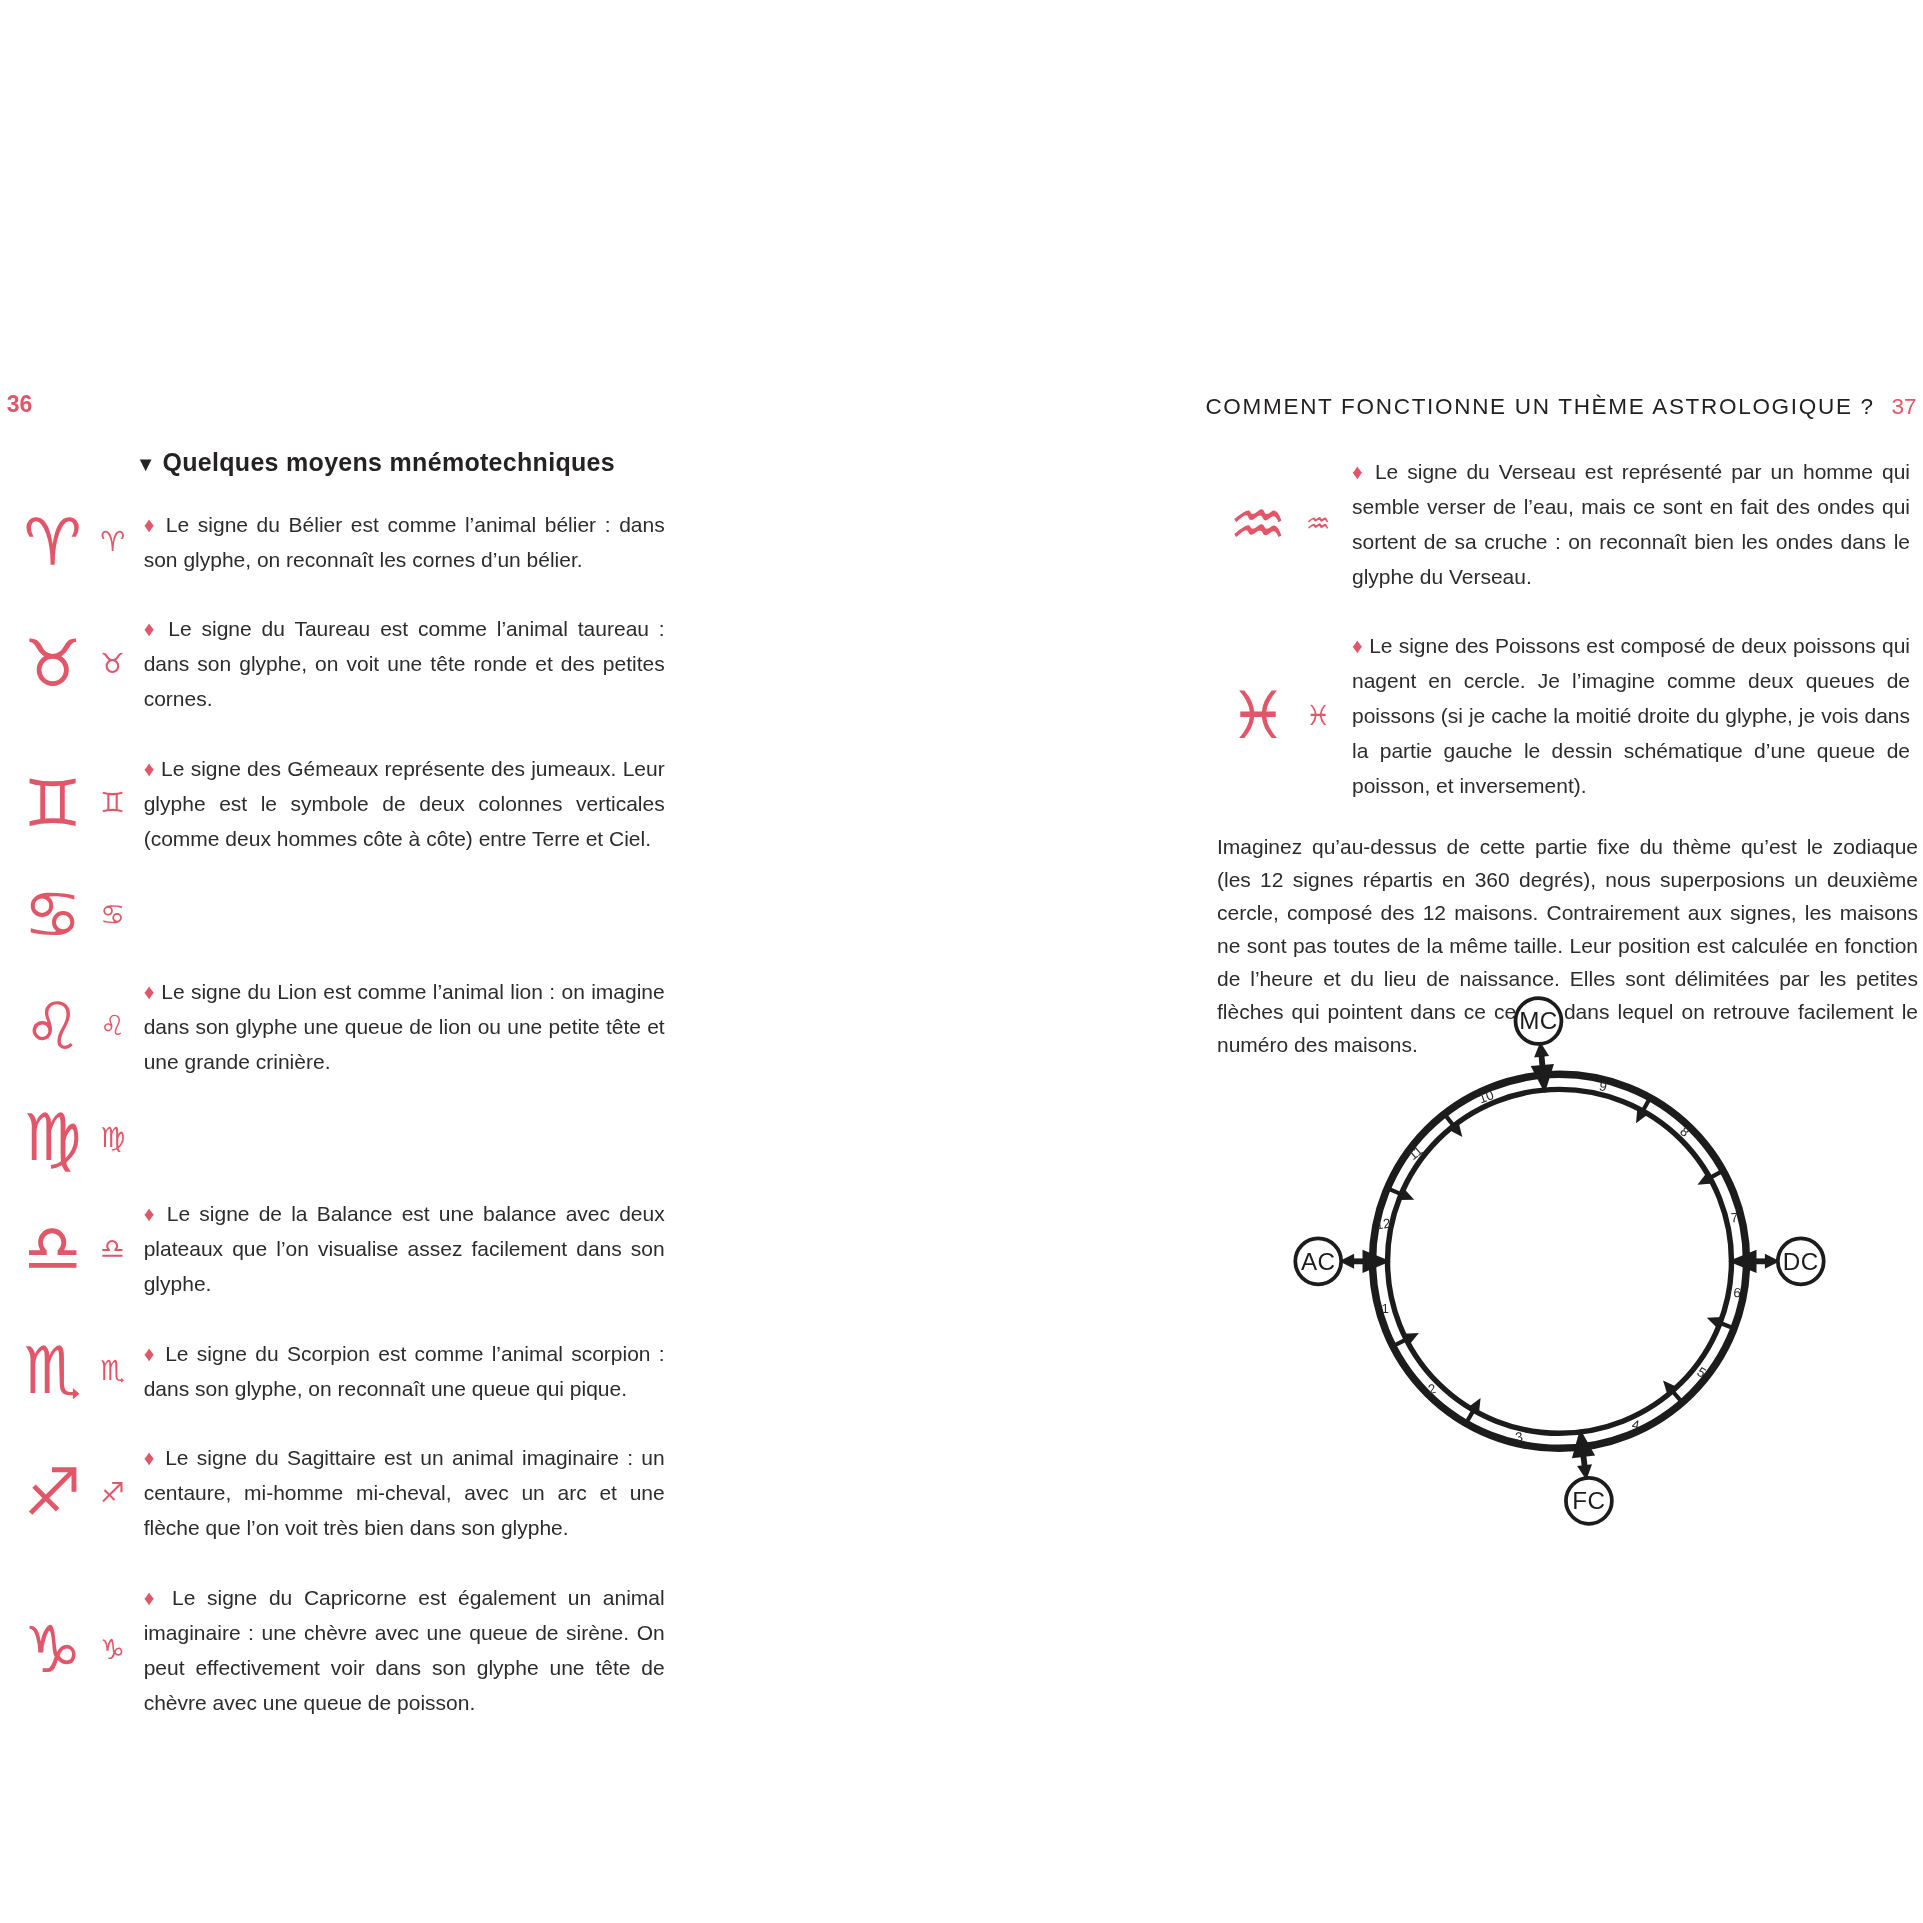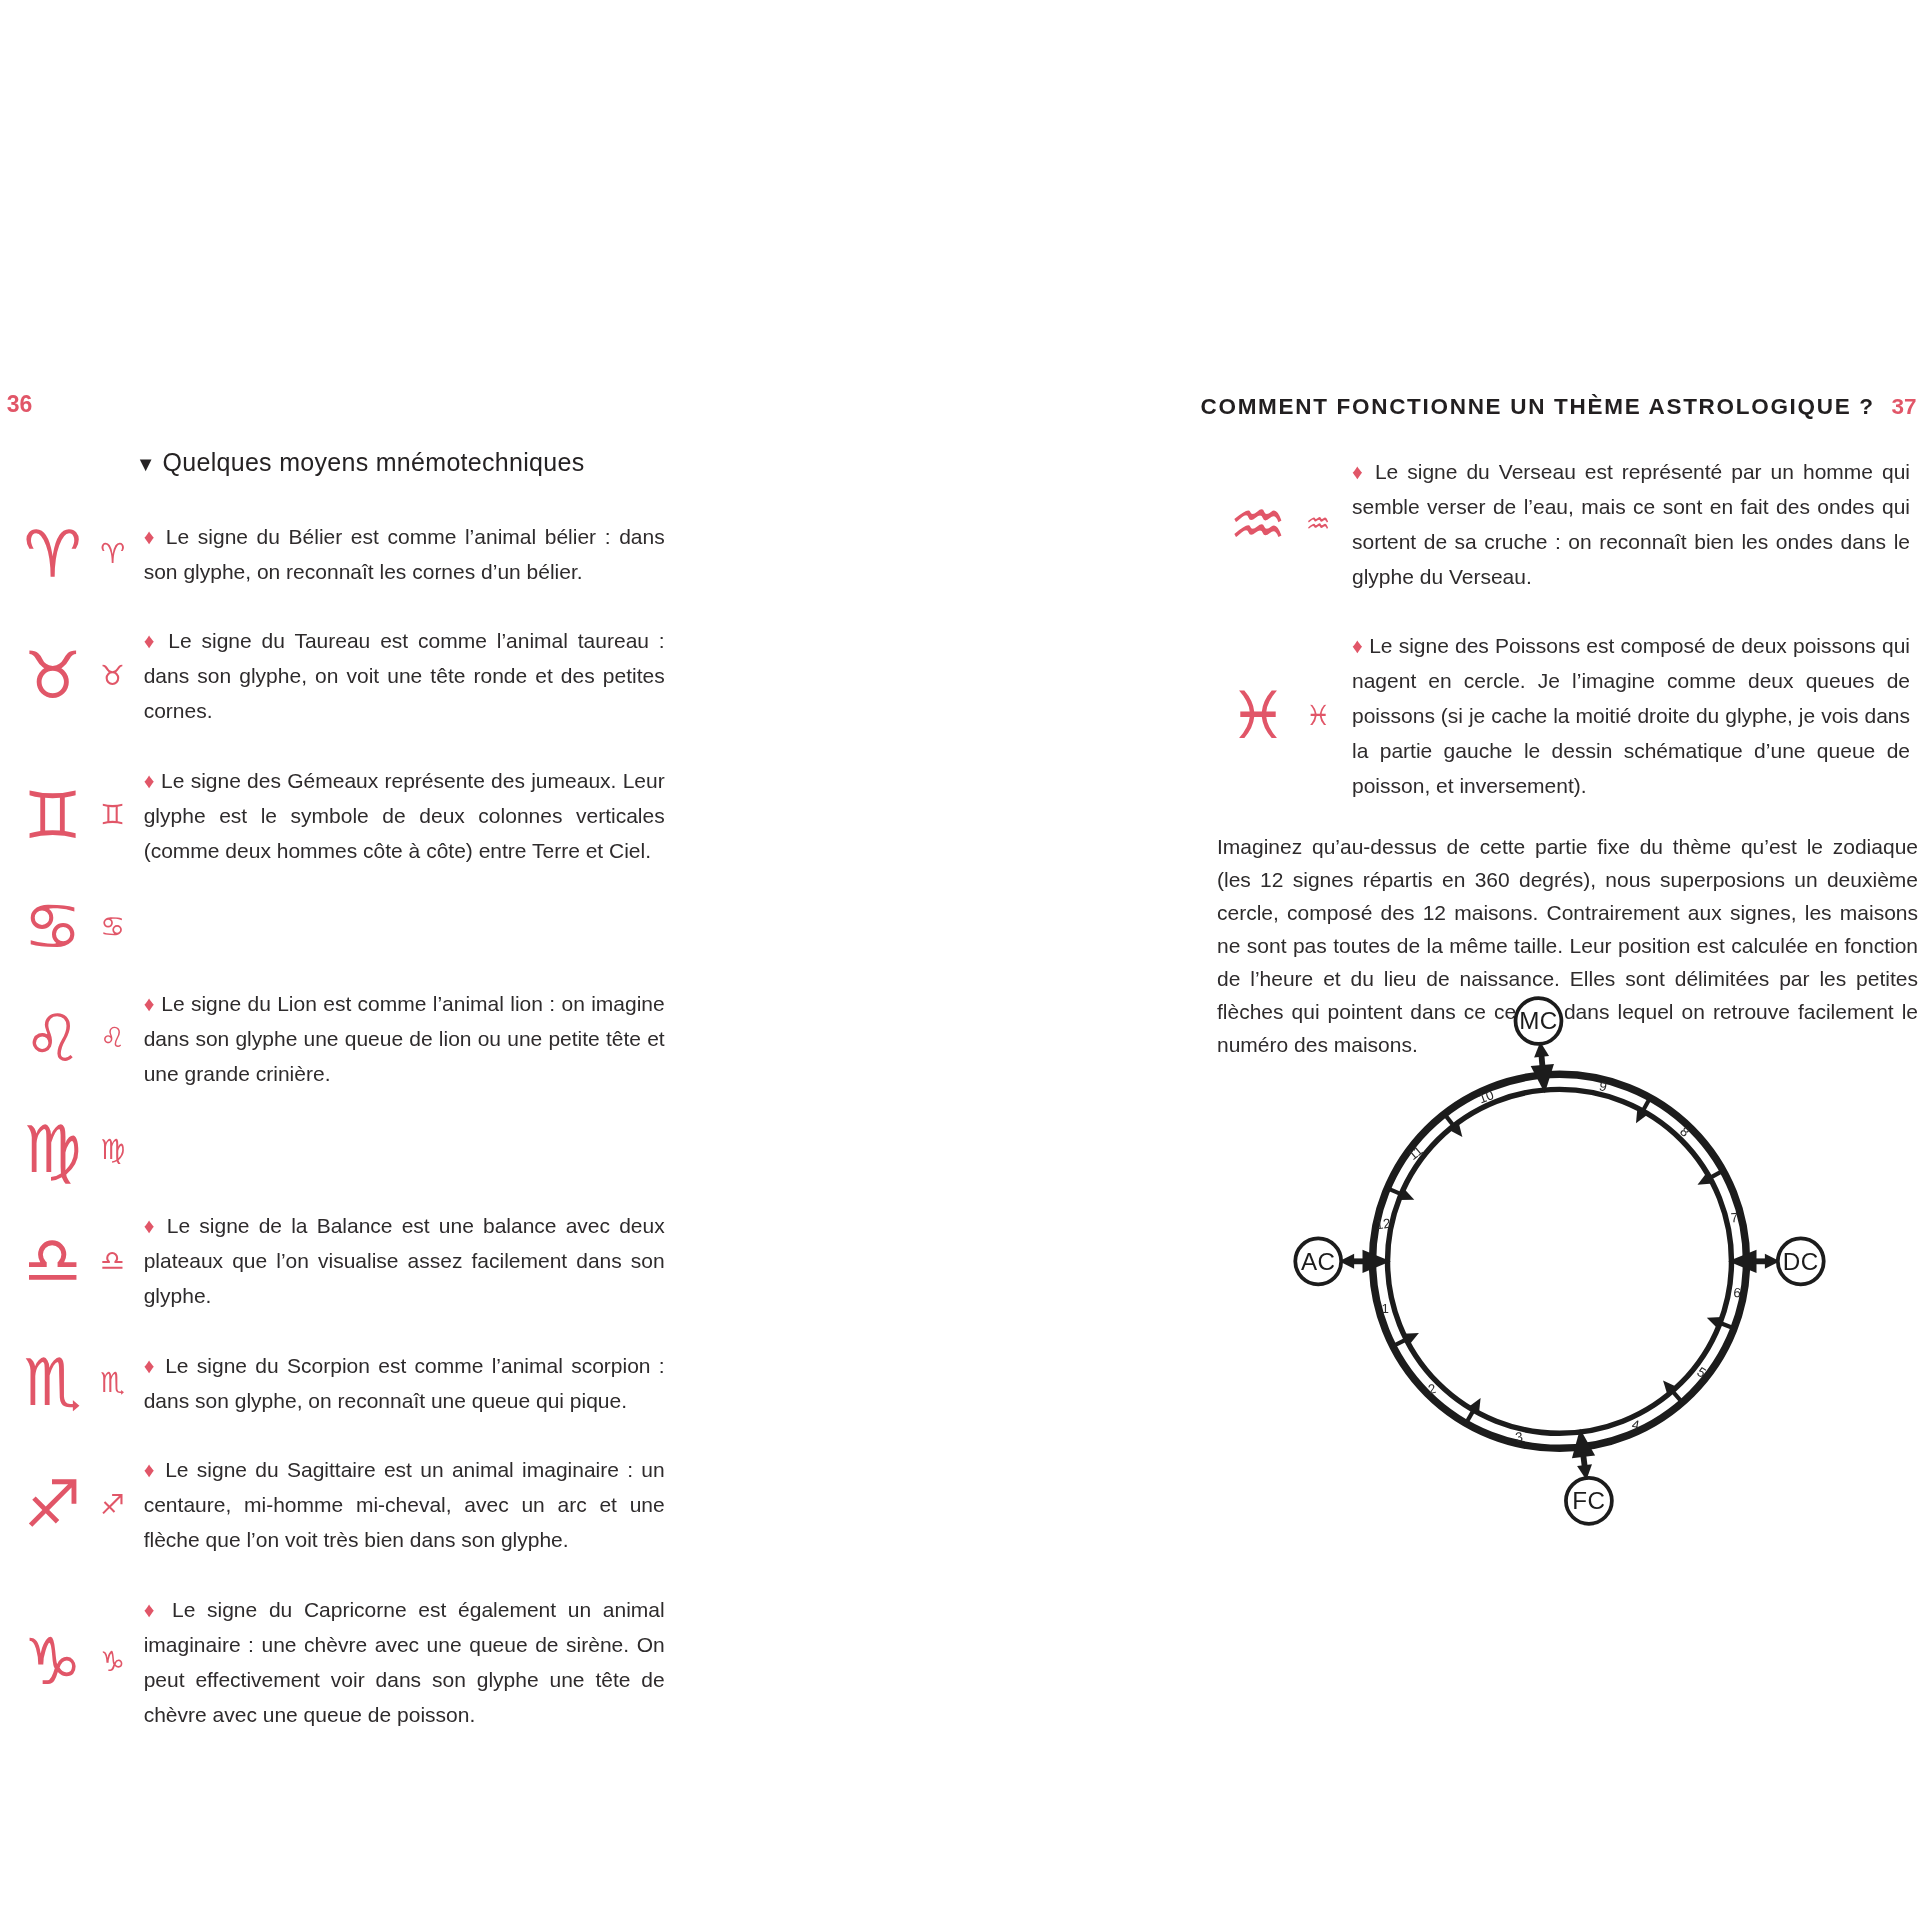--- a/index.html
+++ b/index.html
@@ -6,29 +6,29 @@
   html,body{margin:0;padding:0;}
   body{
     width:1924px;height:1924px;position:relative;background:#ffffff;overflow:hidden;
     font-family:"Liberation Sans","DejaVu Sans",sans-serif;color:var(--ink);
   }
   
   .pageno{position:absolute;font-size:23px;font-weight:bold;color:var(--accent);}
   #left-pageno{left:6.7px;top:391px;}
   .running-header{
     position:absolute;top:394px;right:7.5px;text-align:right;white-space:nowrap;
-    font-size:22.5px;font-weight:bold;letter-spacing:1.7px;color:#221f20;
+    font-size:22.5px;font-weight:normal;letter-spacing:1.7px;color:#221f20;
   }
   .running-header .pageno-inline{color:var(--accent);margin-left:16.7px;letter-spacing:0;}
   
   .col{position:absolute;}
   #left-col{left:11.7px;top:448px;width:661px;}
   #right-col{left:1217px;top:446px;width:701px;}
   h2.mnemo{
-    margin:0 0 34px 124px;font-size:25px;font-weight:normal;color:#252223;letter-spacing:0.3px;
+    margin:0 0 22px 124px;font-size:25px;font-weight:bold;color:#252223;letter-spacing:0.3px;
   }
   h2.mnemo .tri{font-size:20px;margin-right:6.7px;}
   h2.maisons{
     margin:33px 0 23.4px 0;font-size:31px;font-weight:bold;color:var(--accent);letter-spacing:0.8px;
   }
   
   .entry{display:flex;align-items:center;margin-bottom:18.4px;}
   #left-col  .entry .icon-cell{width:124px;}
   #right-col .entry .icon-cell{width:127px;}
   .icon-cell{display:flex;align-items:center;flex:none;}

